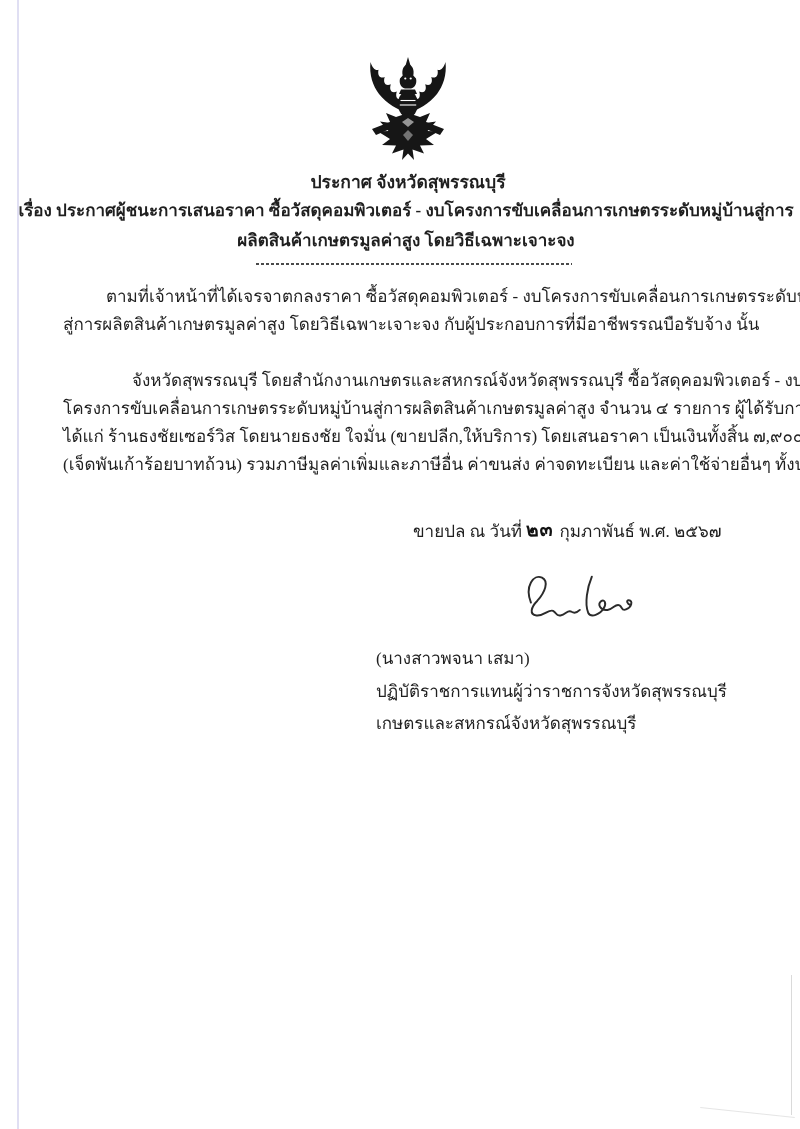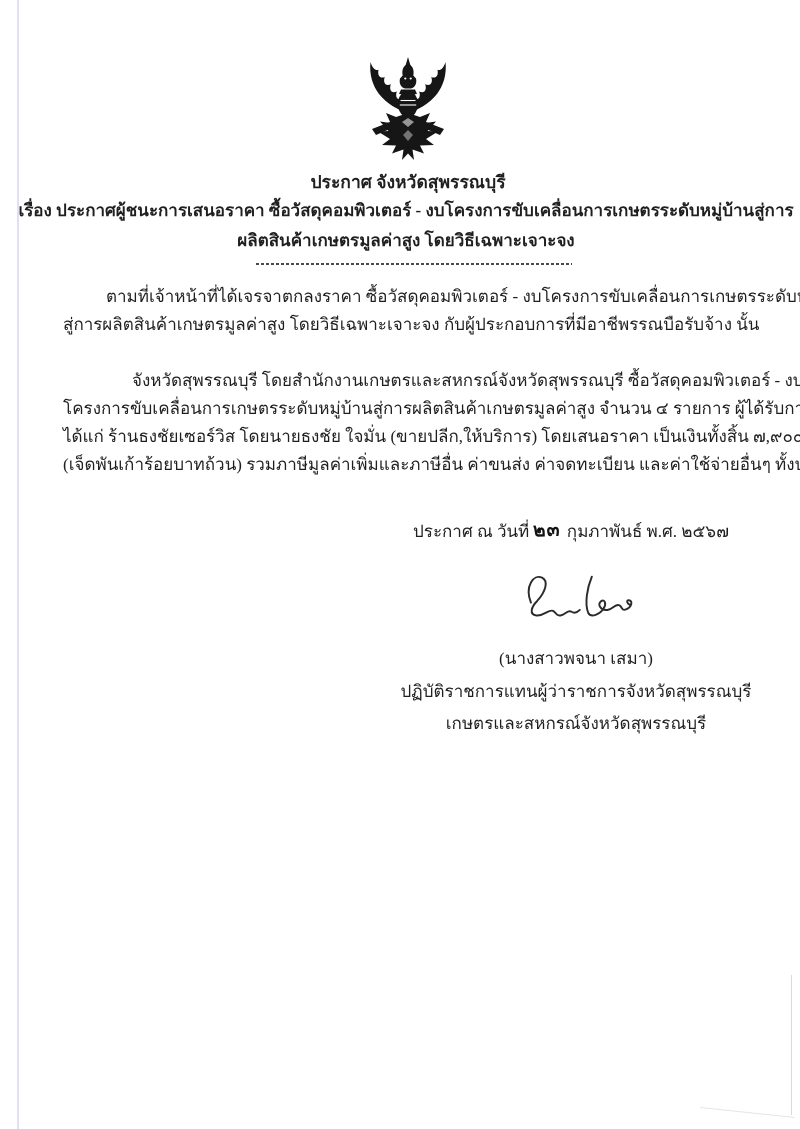--- a/index.html
+++ b/index.html
@@ -73,21 +73,21 @@
     color: #111;
   }
 
   .signature {
     position: absolute; left: 518px; top: 568px; width: 120px; height: 58px;
   }
   .signature svg { width: 100%; height: 100%; }
 
   .signer-block {
     position: absolute; left: 376px; top: 645px; width: 400px;
-    text-align: center; font-size: 17px; line-height: 28px;
+    text-align: left; font-size: 17px; line-height: 28px;
   }
   .signer-block .sline { height: 32.5px; white-space: nowrap; }
 </style>
 </head>
 <body>
 
 <div class="page">
 
   <div class="scan-edge-left"></div>
   <div class="scan-edge-right"></div>
@@ -135,21 +135,21 @@
   </div>
 
   <div class="body-block para2">
     <div class="tline indent-2">จังหวัดสุพรรณบุรี โดยสำนักงานเกษตรและสหกรณ์จังหวัดสุพรรณบุรี ซื้อวัสดุคอมพิวเตอร์ - งบ</div>
     <div class="tline">โครงการขับเคลื่อนการเกษตรระดับหมู่บ้านสู่การผลิตสินค้าเกษตรมูลค่าสูง  จำนวน ๔ รายการ ผู้ได้รับการคัดเลือก</div>
     <div class="tline">ได้แก่ ร้านธงชัยเซอร์วิส โดยนายธงชัย ใจมั่น (ขายปลีก,ให้บริการ) โดยเสนอราคา เป็นเงินทั้งสิ้น ๗,๙๐๐.๐๐ บาท</div>
     <div class="tline">(เจ็ดพันเก้าร้อยบาทถ้วน) รวมภาษีมูลค่าเพิ่มและภาษีอื่น ค่าขนส่ง ค่าจดทะเบียน และค่าใช้จ่ายอื่นๆ ทั้งปวง</div>
   </div>
 
   <div class="date-line">
-    <span>ประกาศ ณ วันที่</span><span class="hand-day">๒๓</span><span>กุมภาพันธ์ พ.ศ. ๒๕๖๗</span>
+    <span>ขายปล ณ วันที่</span><span class="hand-day">๒๓</span><span>กุมภาพันธ์ พ.ศ. ๒๕๖๗</span>
   </div>
 
   <div class="signature">
     <svg viewBox="0 0 130 60" xmlns="http://www.w3.org/2000/svg">
       <g fill="none" stroke="#2b2b2b" stroke-width="2.1" stroke-linecap="round">
         <path d="M14,36 C7,18 17,5 26,9 C34,13 29,25 21,34 C14,41 12,49 20,50 C28,51 33,43 38,45 C42,47 41,51 46,50 C52,49 54,43 58,46 C61,48 64,47 67,44"></path>
         <path d="M80,8 C75,20 72,37 76,47 C79,53 89,49 93,42 C96,37 94,32 90,34.5 C86,37.5 89,45 97,44 C104,43 105,37 110,39 C113,40.5 112,45.5 117,43.5 C123,41 125,34 120,33.5 C117,33.3 118,38 122,38.5"></path>
       </g>
     </svg>
   </div>

